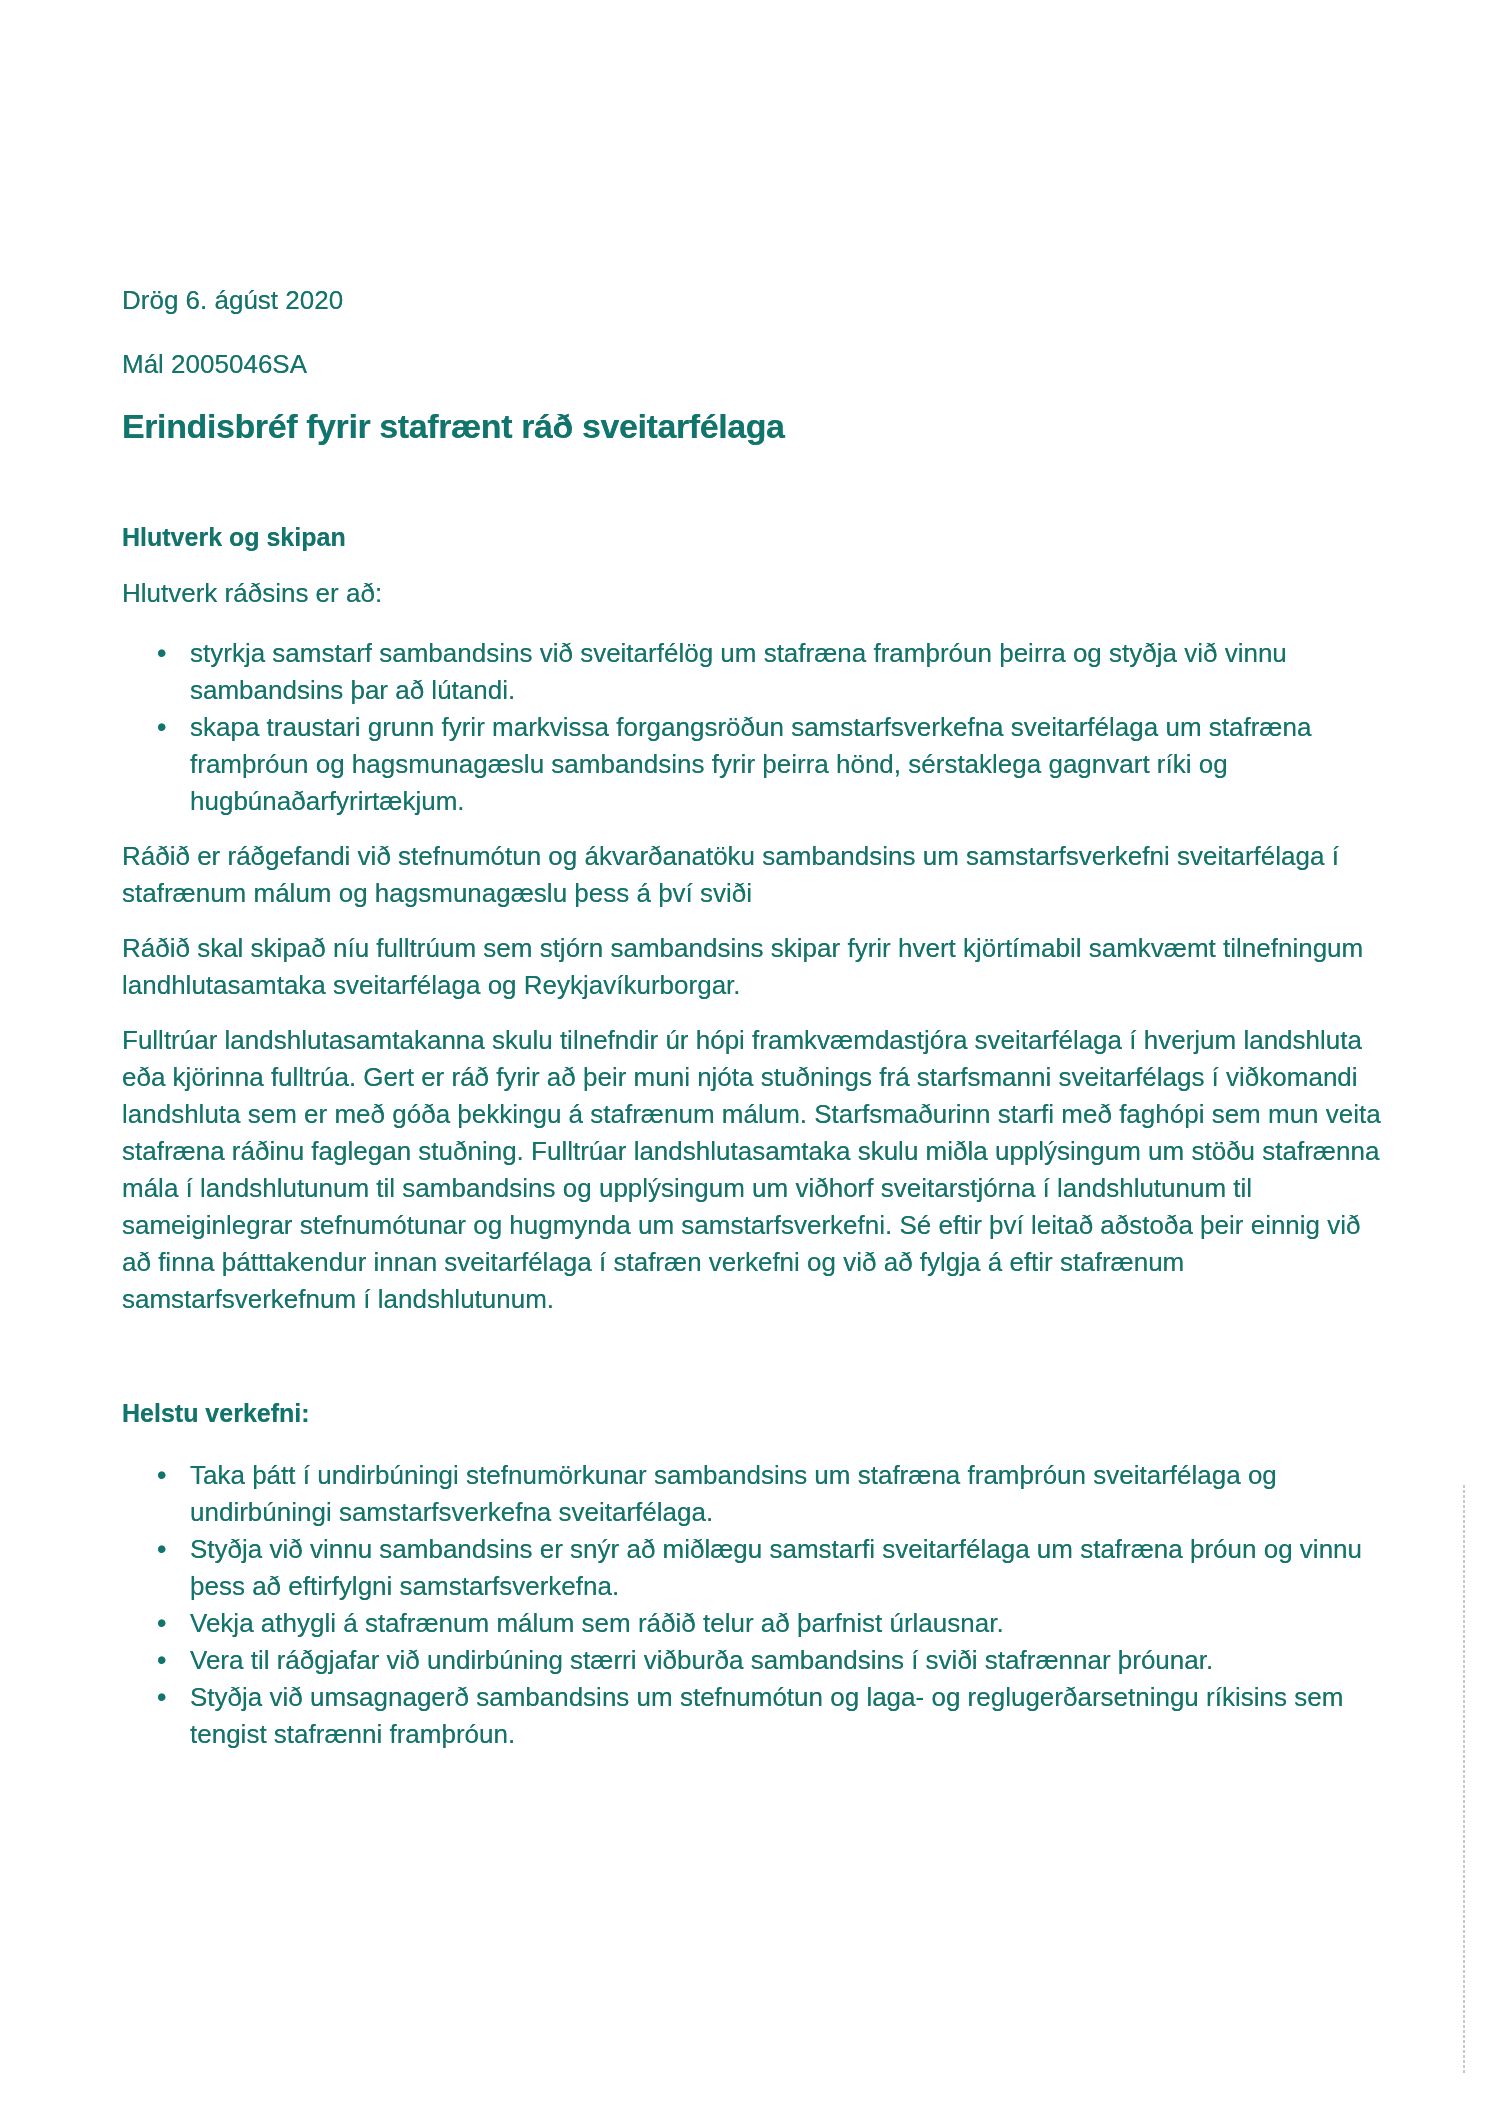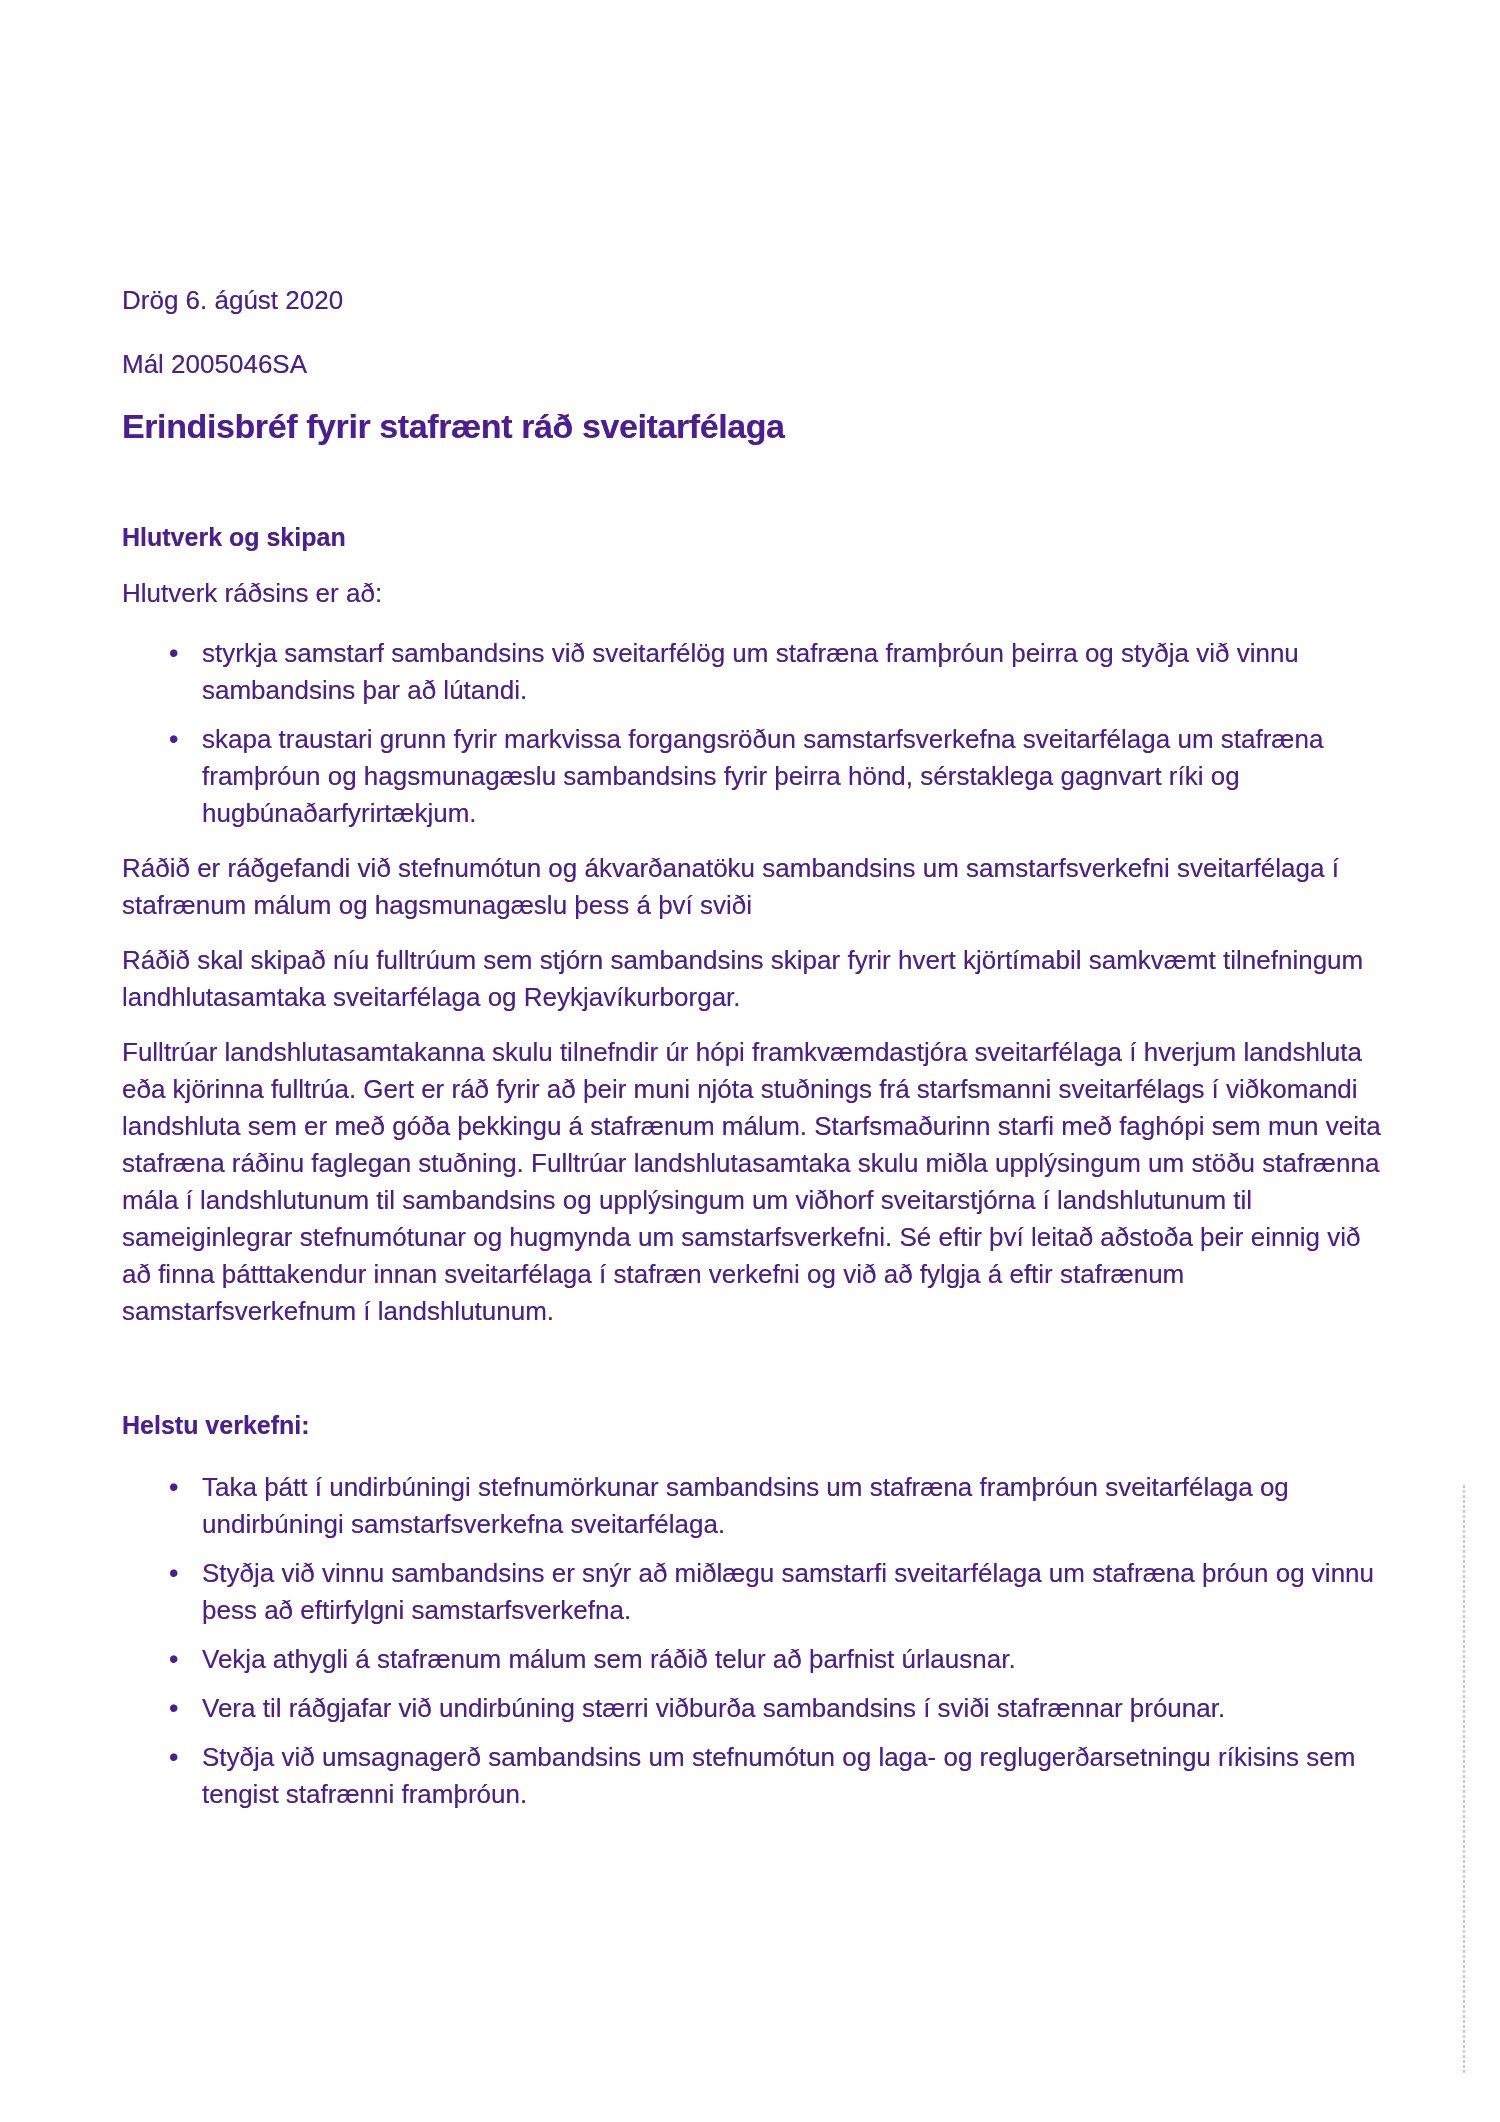--- a/index.html
+++ b/index.html
@@ -6,21 +6,21 @@
     margin: 0;
     padding: 0;
     background: #ffffff;
   }
   .page {
     position: relative;
     width: 1500px;
     height: 2073px;
     background: #ffffff;
     font-family: "Liberation Sans", sans-serif;
-    color: #4c1d95;
+    color: #0f766e;
     overflow: hidden;
   }
   .content {
     position: absolute;
     left: 122px;
     top: 282px;
     width: 1268px;
     font-size: 26px;
     line-height: 37px;
     text-shadow: 0 0 0.5px rgba(0,0,0,0.45);
@@ -53,21 +53,21 @@
   ul.bullets {
     margin: 23px 0 0 0;
     padding: 0 0 0 68px;
     list-style: none;
   }
   ul.bullets.tasks {
     margin-top: 25px;
   }
   ul.bullets li {
     position: relative;
-    margin: 12px;
+    margin: 0;
     padding: 0;
   }
   ul.bullets li::before {
     content: "\2022";
     position: absolute;
     left: -33px;
     top: 0;
     font-size: 27px;
   }
   p.para {

